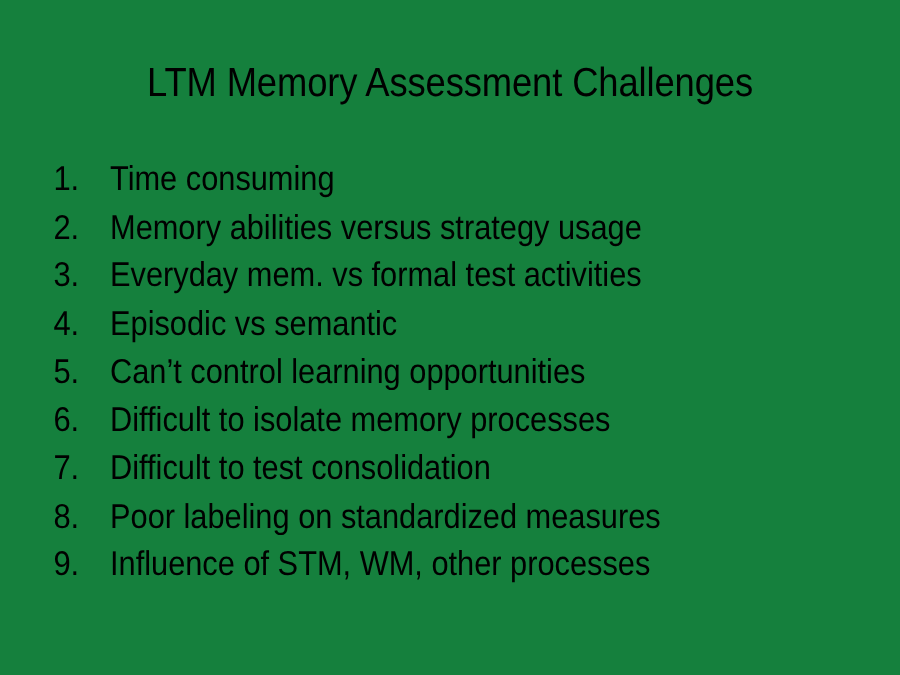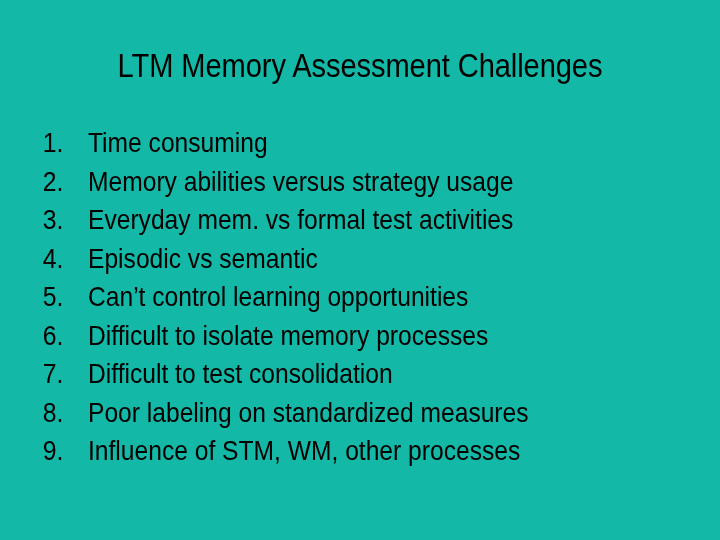--- a/index.html
+++ b/index.html
@@ -11,21 +11,21 @@
     height: 540px;
     background: #ffffff;
     font-family: "Liberation Sans", sans-serif;
     color: #000000;
     overflow: hidden;
   }
   .slide {
     position: relative;
     width: 720px;
     height: 540px;
-    background: #14b8a6;
+    background: #15803d;
   }
   .slide-title {
     position: absolute;
     left: 0;
     top: 46px;
     width: 720px;
     text-align: center;
     font-size: 32.5px;
     line-height: 40px;
     font-weight: 400;

